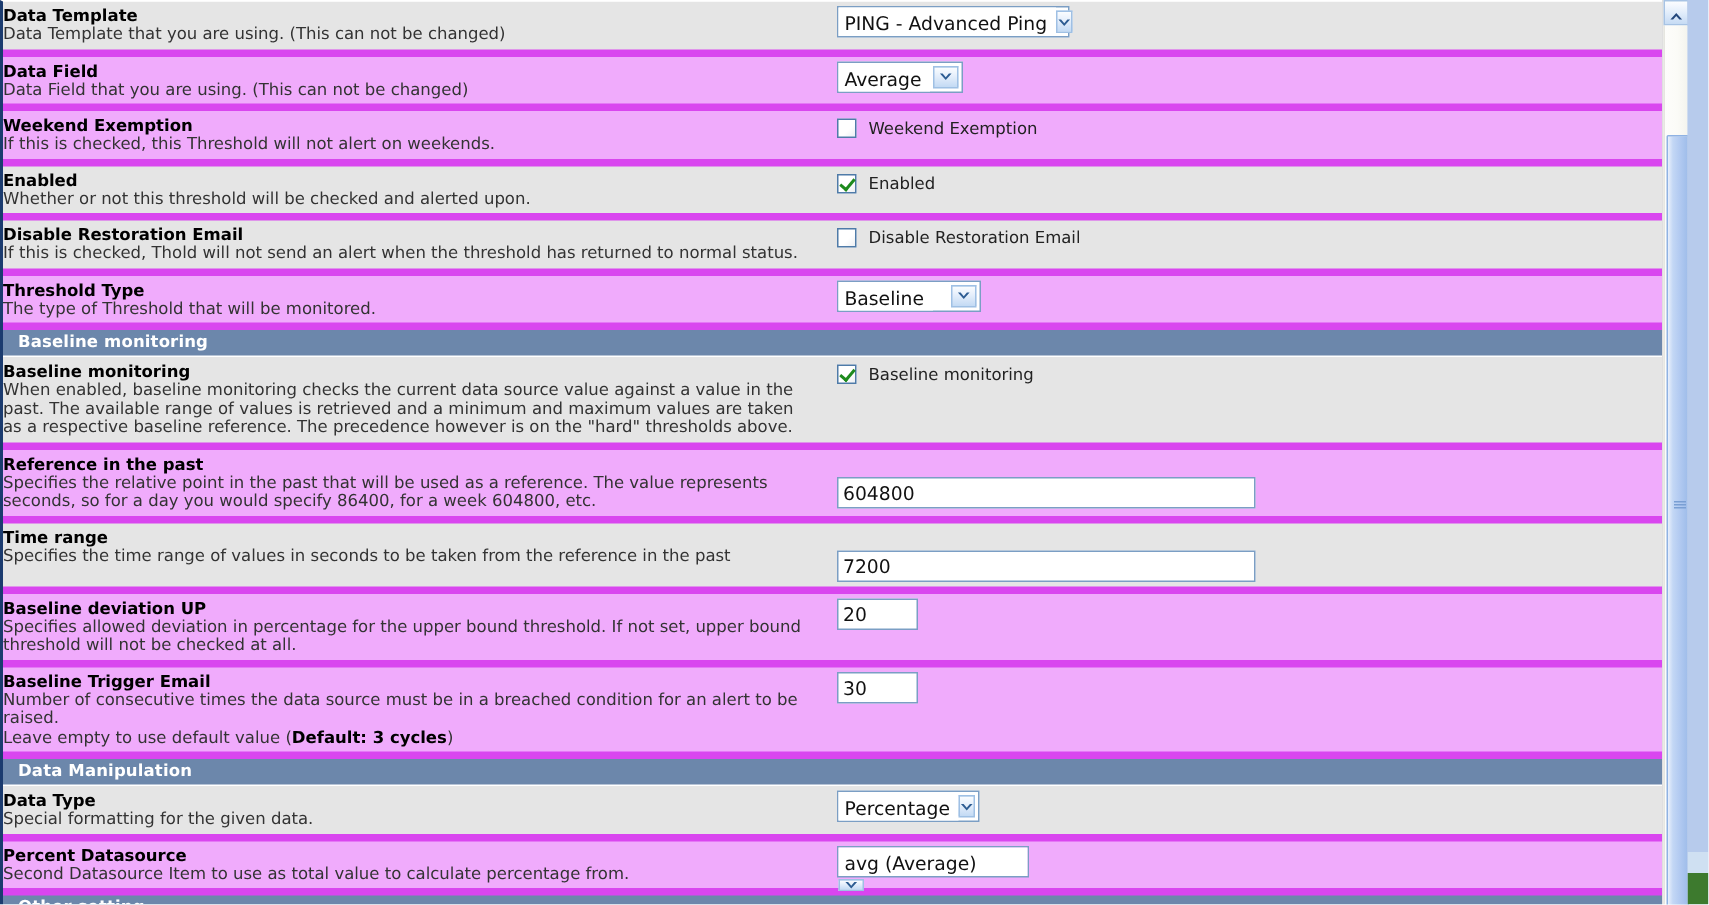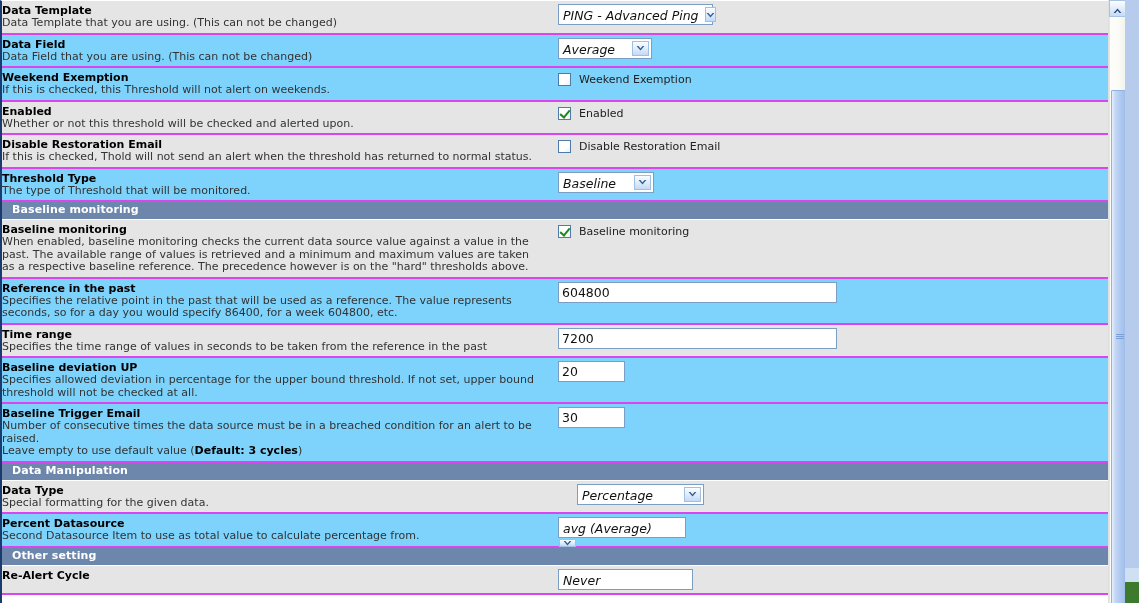--- a/index.html
+++ b/index.html
@@ -44,26 +44,26 @@
     font-weight: bold;
     padding: 2px 0 3px 10px;
     height: 16px;
     line-height: 12px;
     letter-spacing: 0.1px;
     border-bottom: 1px solid #ffffff;
   }
 
   tr.field-row { }
   tr.field-row.odd  > td { background: #e5e5e5; }
-  tr.field-row.even > td { background: #7dd3fc; }
+  tr.field-row.even > td { background: #f0abfc; }
 
   tr.field-row > td {
     vertical-align: top;
     padding: 3px 16px 3px 0;
-    border-bottom: 2px solid #d946ef;
+    border-bottom: 5px solid #d946ef;
   }
 
   td.label-cell {
     width: 556px;
     padding-left: 11px;
     padding-right: 6px;
   }
   td.control-cell {
     padding-left: 8px;
     padding-right: 6px;
@@ -95,21 +95,20 @@
     vertical-align: middle;
     cursor: default;
   }
   .sel .sel-text {
     font-size: 12.5px;
     color: #111111;
     padding: 2px 6px 0 4px;
     line-height: 17px;
     white-space: nowrap;
     background: #ffffff;
-    font-style: italic;
   }
   .sel .sel-arrow {
     width: 17px;
     margin: 2px 2px 2px 0;
     background: linear-gradient(to bottom, #fbfdff 0%, #e4eefb 45%, #c3daf4 100%);
     border: 1px solid #9fc0e4;
     display: flex;
     align-items: center;
     justify-content: center;
   }
@@ -121,22 +120,22 @@
     background: #ffffff;
     height: 21px;
     font-size: 12.5px;
     color: #111111;
     line-height: 19px;
     padding: 0 3px;
     font-family: "DejaVu Sans", "Liberation Sans", sans-serif;
     vertical-align: middle;
     outline: none;
   }
-  .txt.wide  { width: 279px; }
-  .txt.small { width: 67px; }
+  .txt.wide  { width: 279px; margin-top: 15px; }
+  .txt.small { width: 54px; }
 
   .chk-wrap {
     display: inline-flex;
     align-items: center;
     gap: 8px;
     padding-top: 1px;
   }
   .cbx {
     width: 13px; height: 13px;
     border: 1px solid #4f7ba8;
@@ -237,21 +236,21 @@
                     <path d="M0.6 1 L2.4 1 L4.5 3.5 L6.6 1 L8.4 1 L4.5 5.4 Z" fill="#2d5c92"></path>
                   </svg>
                 </span>
               </div></td>
           </tr>
           <tr class="field-row even">
             <td class="label-cell">
               <span class="fld-title">Data Field</span>
               <span class="fld-desc">Data Field that you are using. (This can not be changed)</span>
             </td>
-            <td class="control-cell"><div class="sel" style="width: 94px; justify-content: space-between;">
+            <td class="control-cell"><div class="sel" style="width: 84px; justify-content: space-between;">
                 <span class="sel-text">Average</span>
                 <span class="sel-arrow">
                   <svg width="9" height="6" viewBox="0 0 9 6">
                     <path d="M0.6 1 L2.4 1 L4.5 3.5 L6.6 1 L8.4 1 L4.5 5.4 Z" fill="#2d5c92"></path>
                   </svg>
                 </span>
               </div></td>
           </tr>
           <tr class="field-row even">
             <td class="label-cell">
@@ -340,21 +339,21 @@
             <td class="control-cell"><input type="text" class="txt small" value="30" style=""></td>
           </tr>
           <tr class="section-row">
             <td colspan="2">Data Manipulation</td>
           </tr>
           <tr class="field-row odd">
             <td class="label-cell">
               <span class="fld-title">Data Type</span>
               <span class="fld-desc">Special formatting for the given data.</span>
             </td>
-            <td class="control-cell"><div class="sel" style="width: 127px; justify-content: space-between; margin-left: 19px;">
+            <td class="control-cell"><div class="sel" style="width: 95px; justify-content: space-between;">
                 <span class="sel-text">Percentage</span>
                 <span class="sel-arrow">
                   <svg width="9" height="6" viewBox="0 0 9 6">
                     <path d="M0.6 1 L2.4 1 L4.5 3.5 L6.6 1 L8.4 1 L4.5 5.4 Z" fill="#2d5c92"></path>
                   </svg>
                 </span>
               </div></td>
           </tr>
           <tr class="field-row even">
             <td class="label-cell">

